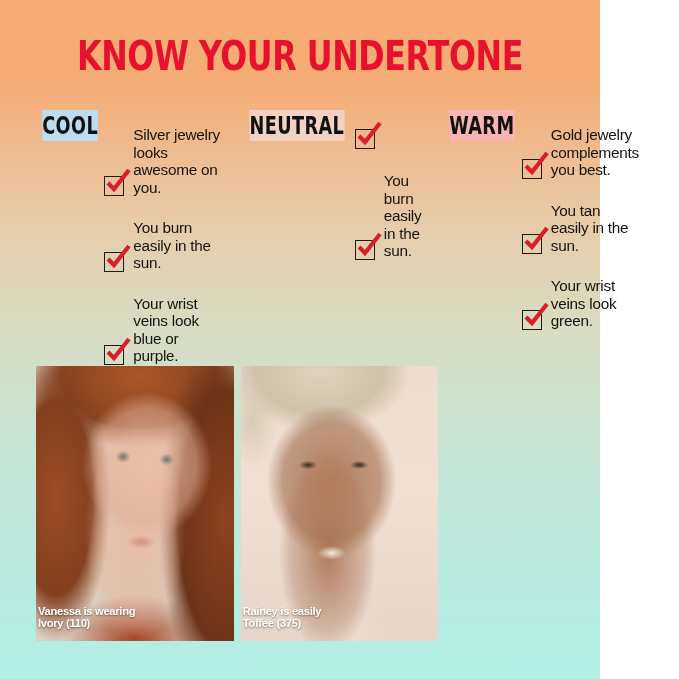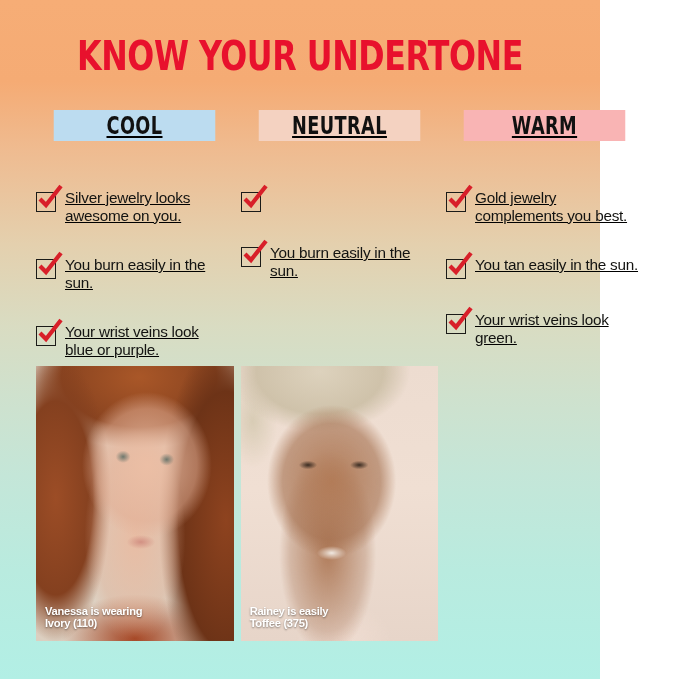--- a/index.html
+++ b/index.html
@@ -44,21 +44,21 @@
   
   .columns {
     position:absolute;
     top:110px; left:36px;
     width:607px;
     display:grid;
     grid-template-columns:1fr 1fr 1fr;
     column-gap:8px;
   }
 
-  .col { display:flex; flex-direction:column;text-decoration:underline; }
+  .col { display:flex; flex-direction:row; }
 
   .col-header {
     height:31px;
     display:flex;
     align-items:center;
     justify-content:center;
     font-size:24px;
     font-weight:bold;
     color:#111;
     letter-spacing:0.5px;
@@ -67,23 +67,22 @@
   }
   .col:nth-child(1) .col-header { background:#bcdcf0; }
   .col:nth-child(2) .col-header { background:#f4d2c1; }
   .col:nth-child(3) .col-header { background:#f9b4b4; }
 
   
   .items { margin-top:16px; padding-right:4px; }
 
   .item {
     display:flex;
-    align-items:flex-start;
+    align-items:flex-end;
     margin-bottom:23px;
-    margin-top:32px;
   }
 
   .checkbox {
     position:relative;
     flex:0 0 auto;
     width:20px; height:20px;
     border:1.6px solid #1b1b18;
     margin-right:9px;
     margin-top:3px;
   }
@@ -174,21 +173,21 @@
     content:"";
     position:absolute; inset:0;
     background:
       radial-gradient(ellipse 6% 2% at 34% 36%, rgba(40,30,22,0.88) 0%, rgba(40,30,22,0) 78%),
       radial-gradient(ellipse 6% 2% at 60% 36%, rgba(40,30,22,0.88) 0%, rgba(40,30,22,0) 78%),
       radial-gradient(ellipse 10% 3.4% at 46% 68%, rgba(248,245,240,0.9) 0%, rgba(248,245,240,0) 74%);
   }
 
   .caption {
     position:absolute;
-    left:9px; bottom:11px;
+    left:2px; bottom:11px;
     font-size:11.2px;
     line-height:12.6px;
     font-weight:bold;
     color:#fff;
     letter-spacing:-0.3px;
     text-shadow:0 1px 2px rgba(0,0,0,0.45);
   }
 </style>
 </head>
 <body>

